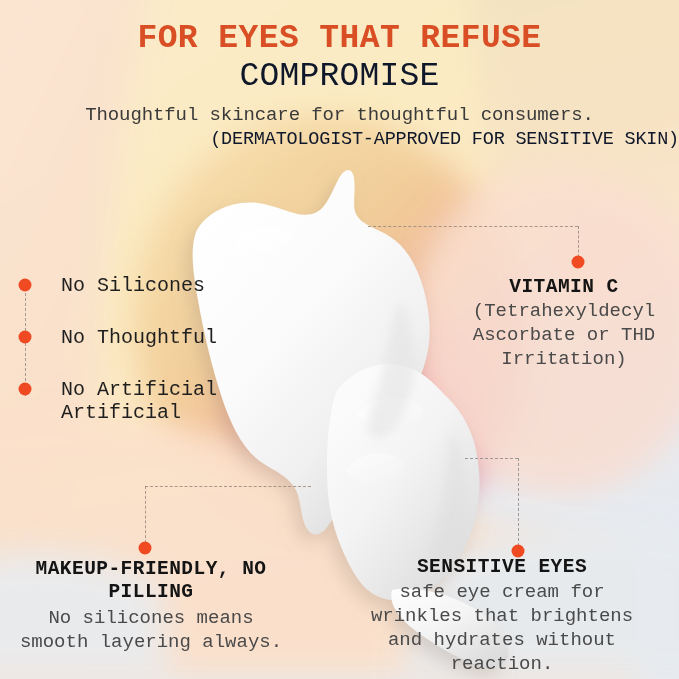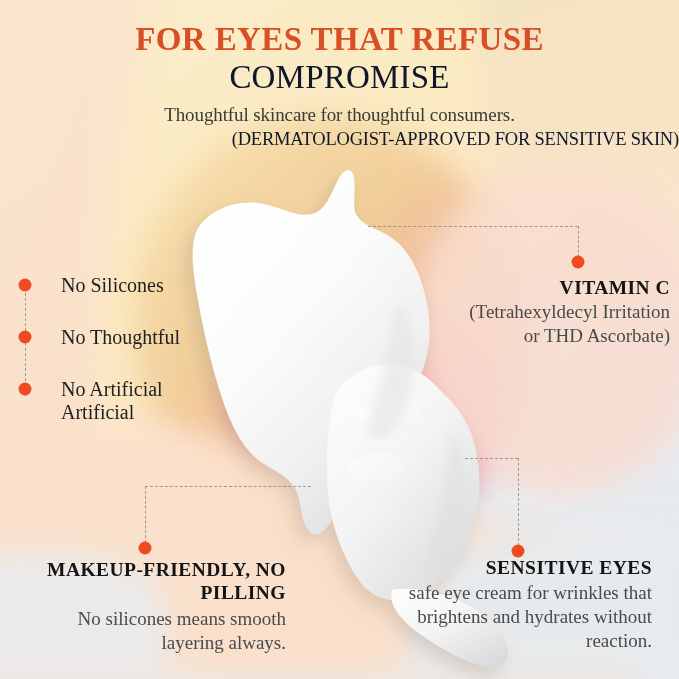--- a/index.html
+++ b/index.html
@@ -5,21 +5,21 @@
   html, body {
     margin: 0;
     padding: 0;
     background: #ffffff;
   }
   #infographic {
     position: relative;
     width: 679px;
     height: 679px;
     overflow: hidden;
-    font-family: Liberation Serif, serif;
+    font-family: Liberation Mono, monospace;
     background: #EDEFF2;
   }
 
   
   .bg-layer {
     position: absolute;
     inset: 0;
     width: 100%;
     height: 100%;
   }
@@ -100,21 +100,21 @@
   .nolist-label {
     display: block;
     margin-left: 43px;
     color: #1f1f1f;
     font-size: 20px;
     line-height: 1.17;
     padding-top: 2px;
   }
 
   
-  .callout { position: absolute; text-align: right; }
+  .callout { position: absolute; text-align: center; }
   .callout-title {
     display: block;
     color: #141414;
     font-weight: 700;
     font-size: 19.5px;
     letter-spacing: .45px;
     line-height: 1.2;
   }
   .callout-body {
     display: block;
@@ -309,21 +309,21 @@
       <span class="nolist-label">No Artificial Artificial</span>
     </div>
   </div>
 
   <div class="leader h warm" style="left:368px; top:226px; width:210px;"></div>
   <div class="leader v warm" style="left:578px; top:226px; height:36px;"></div>
   <span class="dot" style="left:578px; top:262px;"></span>
 
   <div class="callout" id="callout-vitaminc">
     <span class="callout-title">VITAMIN C</span>
-    <span class="callout-body">(Tetrahexyldecyl Irritation or THD Ascorbate)</span>
+    <span class="callout-body">(Tetrahexyldecyl Ascorbate or THD Irritation)</span>
   </div>
 
   <div class="leader h warm" style="left:145px; top:486px; width:166px;"></div>
   <div class="leader v warm" style="left:145px; top:486px; height:62px;"></div>
   <span class="dot" style="left:145px; top:548px;"></span>
 
   <div class="callout" id="callout-makeup">
     <span class="callout-title">MAKEUP-FRIENDLY, NO PILLING</span>
     <span class="callout-body">No silicones means smooth layering always.</span>
   </div>

